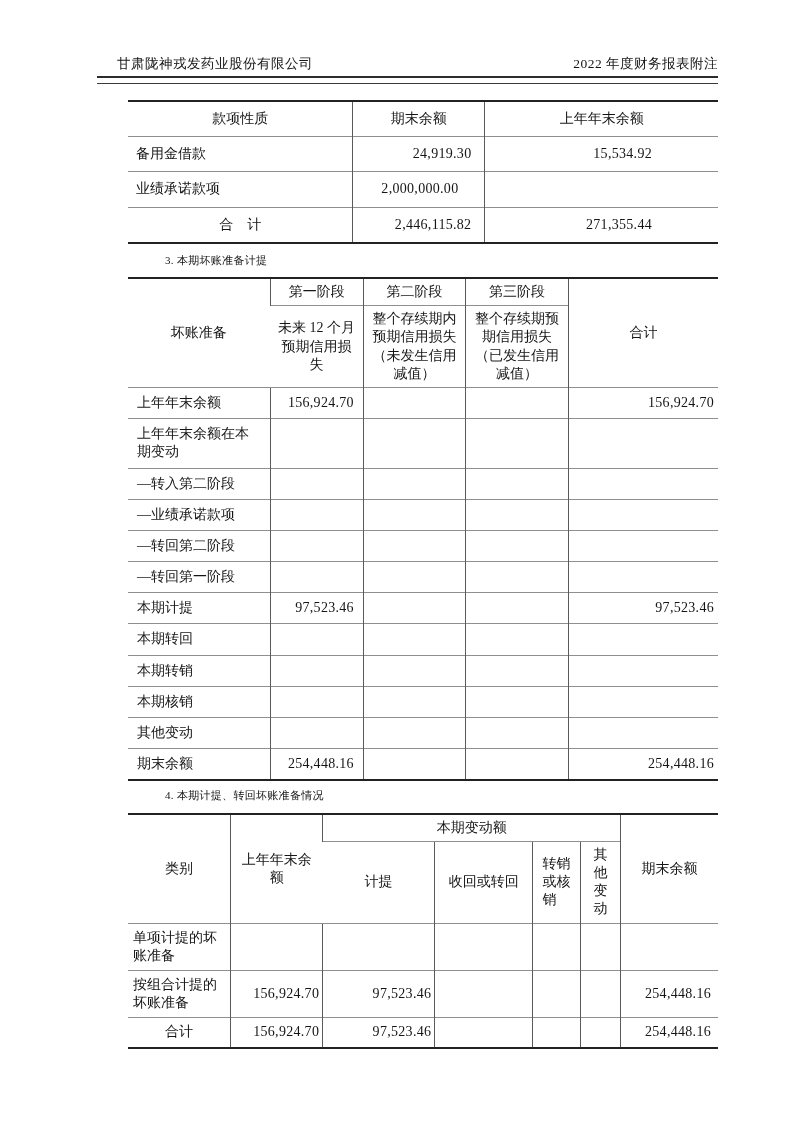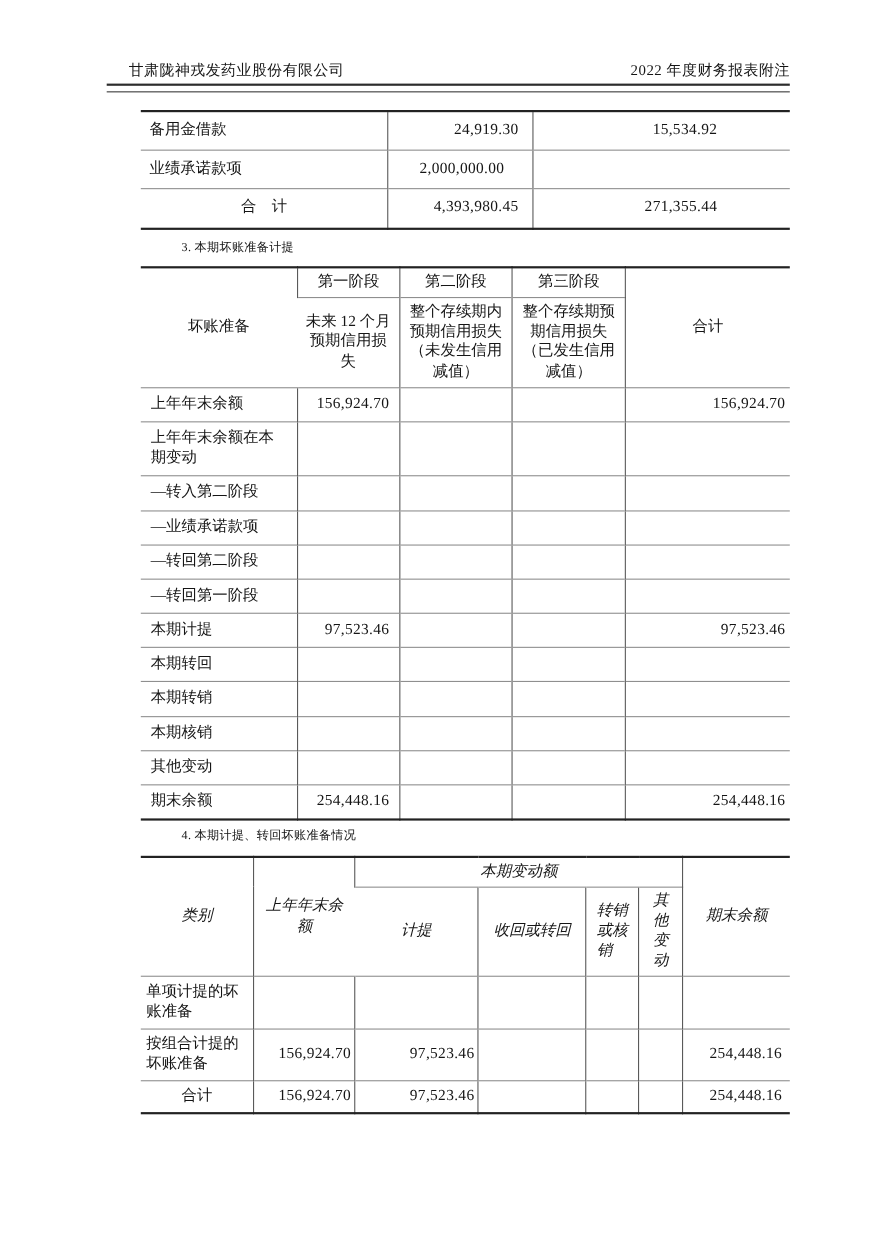--- a/index.html
+++ b/index.html
@@ -44,21 +44,21 @@
   .t1 td{padding:8px 8px;}
   .t1 .ending{padding-right:13px;}
   .t1 .prior{padding-right:66px;}
   
   .t2 .stage-name{padding:4px 4px;}
   .t2 .stage-desc{padding:4px 5px;text-align:center;}
   .t2 td.n1{padding-right:9px;}
   .t2 td.nt{padding-right:4px;}
   .t2 td.rowlab{padding-left:9px;}
   
-  .t3 th{padding:4px 4px;font-style:italic;}
+  .t3 th{padding:4px 4px;}
   .t3 td{padding:5px 5px;}
   .t3 .vtext{width:1em;margin:0 auto;line-height:1.3;text-align:center;}
   .t3 .wtext{width:2em;margin:6px auto;line-height:1.3;text-align:left;}
   .t3 td.nr{padding-right:3px;}
   .t3 td.ne{padding-right:7px;}
   
   .sec-heading{
     margin:9px 0 10px 37px;font-size:11px;letter-spacing:.3px;
   }
   .gap-above{margin-top:7px;}
@@ -81,33 +81,38 @@
 
   <div class="content">
 
     <table class="t1">
       <colgroup>
           <col style="width:38.1%">
           <col style="width:22.4%">
           <col style="width:39.5%">
         </colgroup>
       <tbody>
+          <tr>
+        <th class="ctr">款项性质</th>
+        <th class="ctr">期末余额</th>
+        <th class="ctr">上年年末余额</th>
+      </tr>
       <tr>
         <td class="lft">备用金借款</td>
         <td class="num ending">24,919.30</td>
         <td class="num prior">15,534.92</td>
       </tr>
       <tr>
         <td class="lft">业绩承诺款项</td>
         <td class="num ending" style="padding-right:26px;">2,000,000.00</td>
         <td class="num prior"></td>
       </tr>
       <tr>
         <td class="ctr">合　计</td>
-        <td class="num ending">4,393,980.45</td>
+        <td class="num ending">2,446,115.82</td>
         <td class="num prior">271,355.44</td>
       </tr>
     </tbody>
       </table>
 
     <p class="sec-heading">3. 本期坏账准备计提</p>
 
     <table class="t2">
       <colgroup>
           <col style="width:24.1%">

